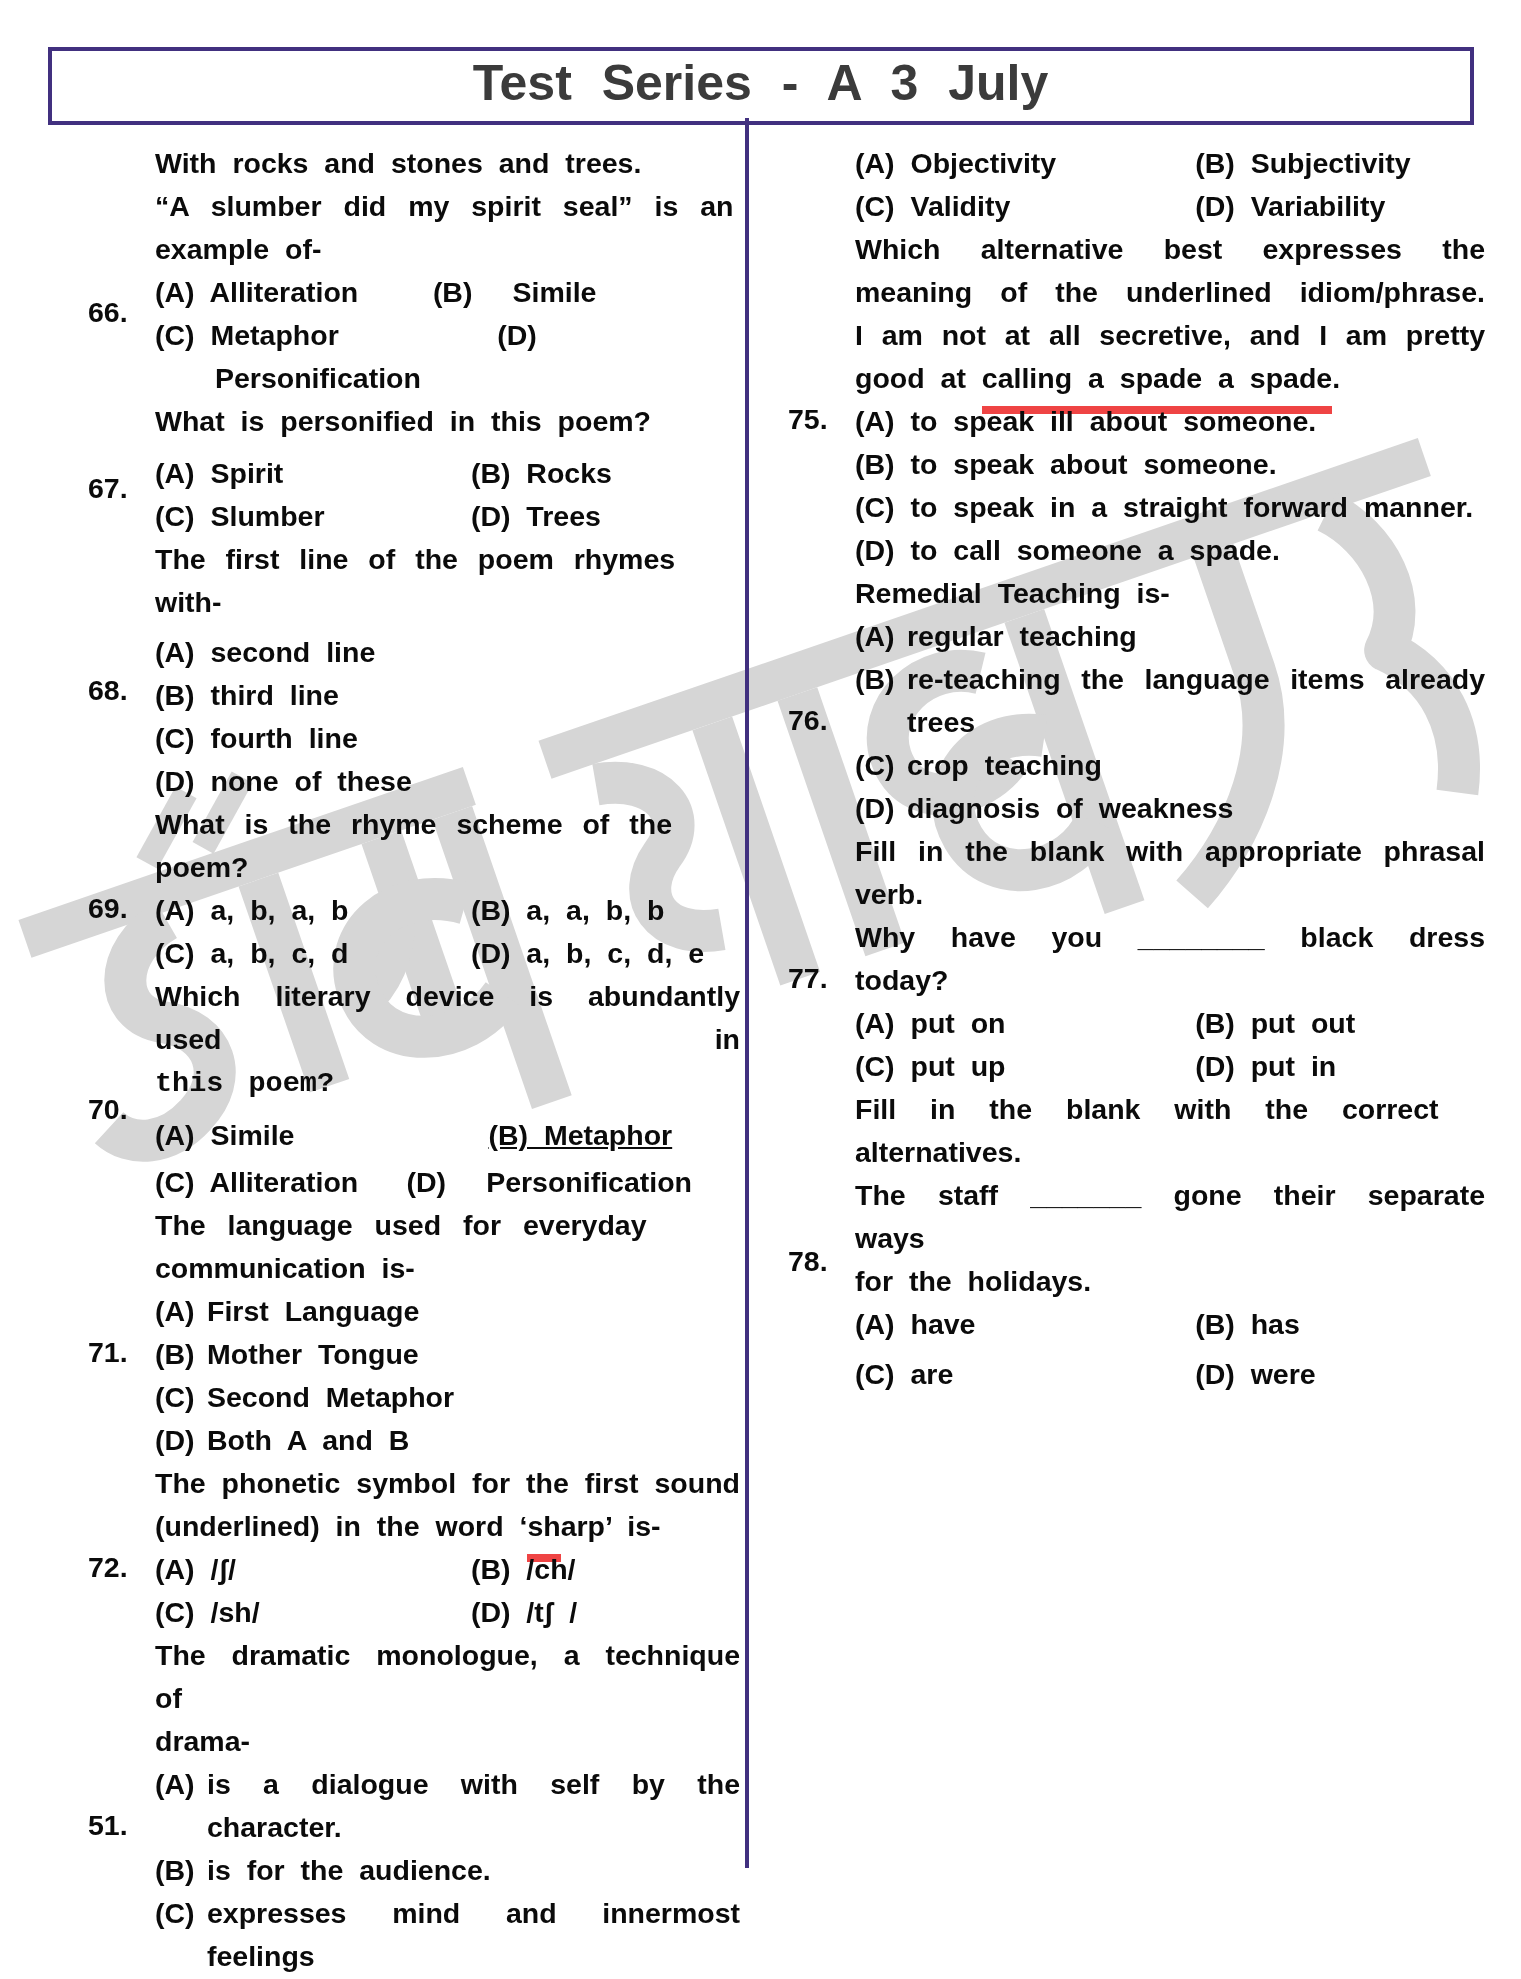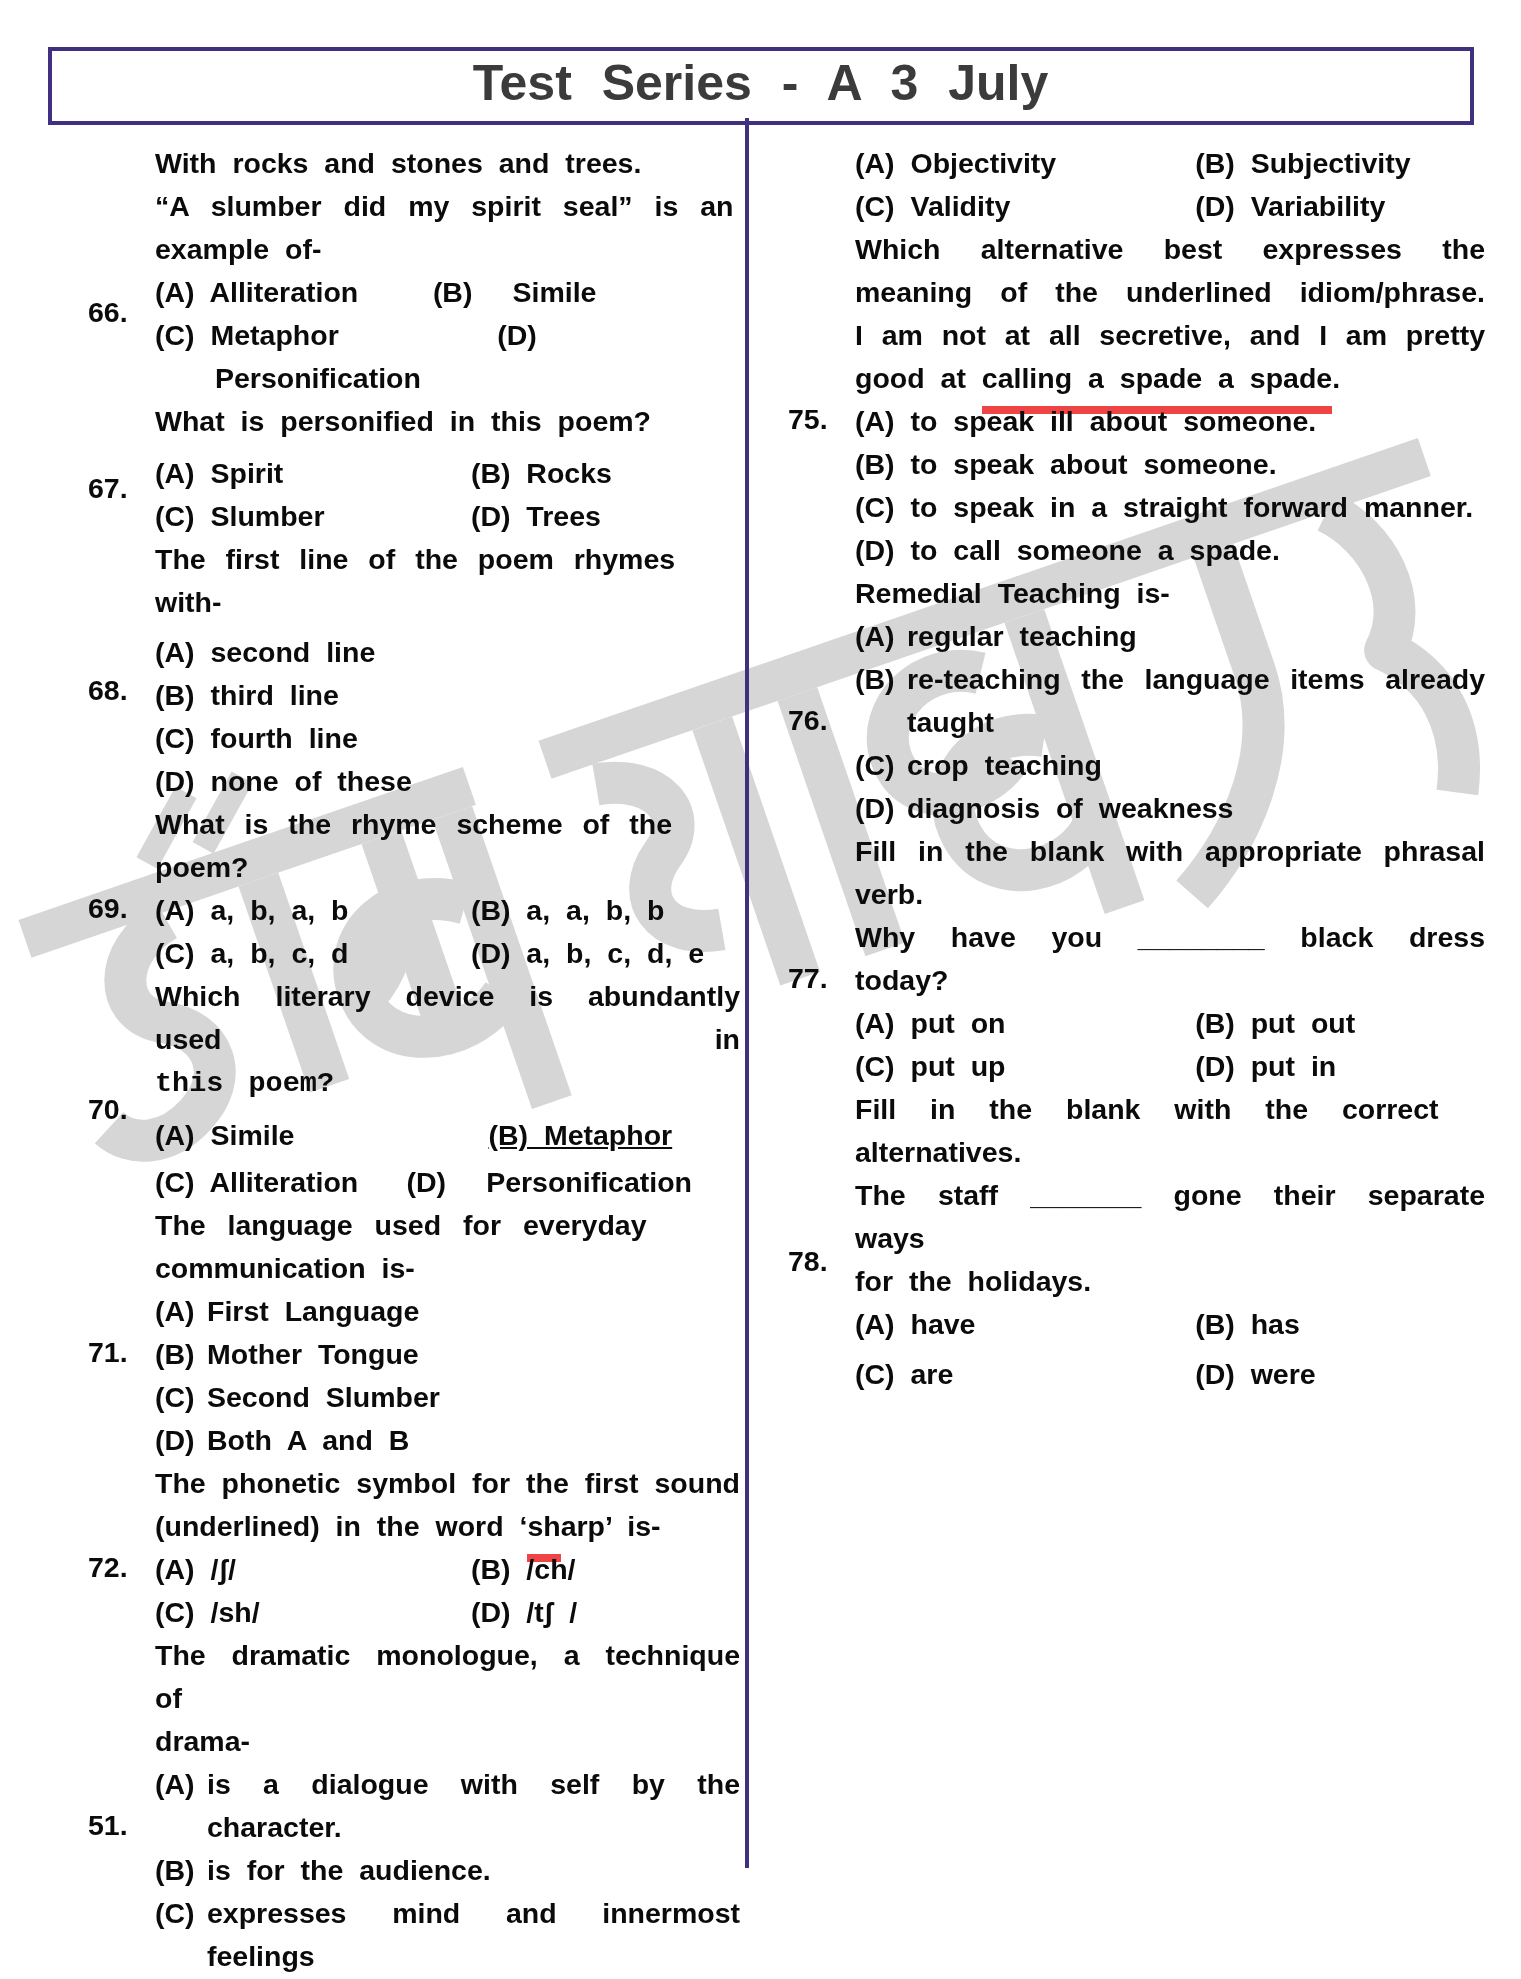--- a/index.html
+++ b/index.html
@@ -182,21 +182,21 @@
               <span class="lab">(B)</span>
               <div class="htxt">
                 <div class="optline"><span>Mother Tongue</span></div>
               </div>
             </div>
           </div>
           <div class="optrow">
             <div class="cell hang">
               <span class="lab">(C)</span>
               <div class="htxt">
-                <div class="optline"><span>Second Slumber</span></div>
+                <div class="optline"><span>Second Metaphor</span></div>
               </div>
             </div>
           </div>
           <div class="optrow">
             <div class="cell hang">
               <span class="lab">(D)</span>
               <div class="htxt">
                 <div class="optline"><span>Both A and B</span></div>
               </div>
             </div>
@@ -295,21 +295,21 @@
               <div class="htxt">
                 <div class="optline"><span>regular teaching</span></div>
               </div>
             </div>
           </div>
           <div class="optrow">
             <div class="cell hang">
               <span class="lab">(B)</span>
               <div class="htxt">
                 <div class="optline just"><span>re-teaching the language items already</span></div>
-                <div class="optline"><span>taught</span></div>
+                <div class="optline"><span>trees</span></div>
               </div>
             </div>
           </div>
           <div class="optrow">
             <div class="cell hang">
               <span class="lab">(C)</span>
               <div class="htxt">
                 <div class="optline"><span>crop teaching</span></div>
               </div>
             </div>

